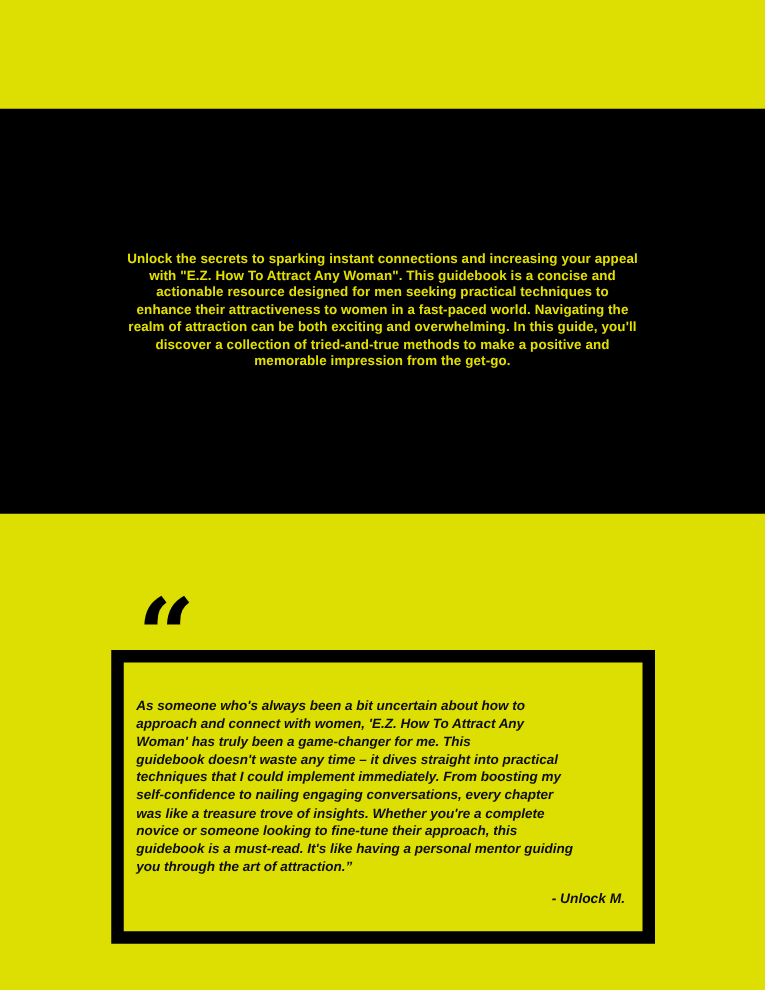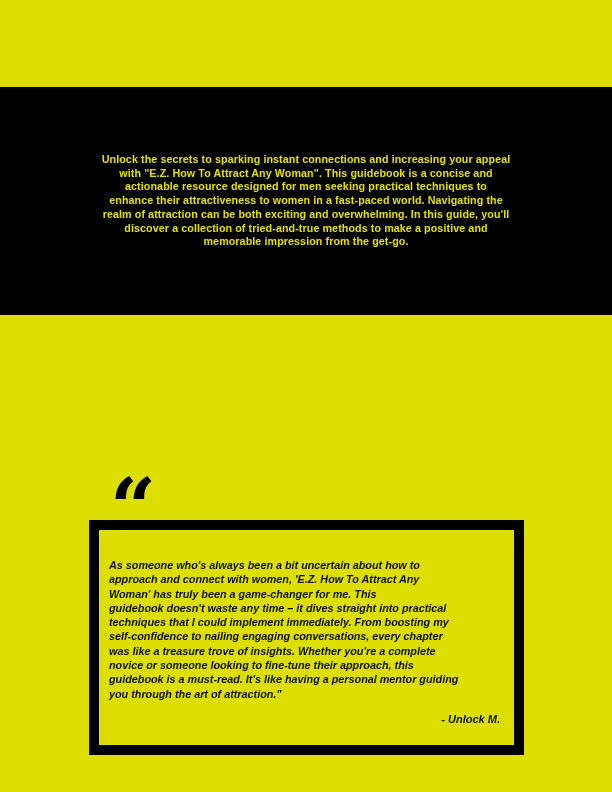--- a/index.html
+++ b/index.html
@@ -9,21 +9,21 @@
     height: 792px;
     background: #dcdf01;
     overflow: hidden;
     font-family: "Liberation Sans", sans-serif;
   }
   .description-band {
     position: absolute;
     top: 87px;
     left: 0;
     width: 612px;
-    height: 228px;
+    height: 324px;
     background: #000000;
     display: flex;
     align-items: center;
     justify-content: center;
   }
   .description-text {
     width: 500px;
     text-align: center;
     color: #e3e000;
     font-weight: bold;

